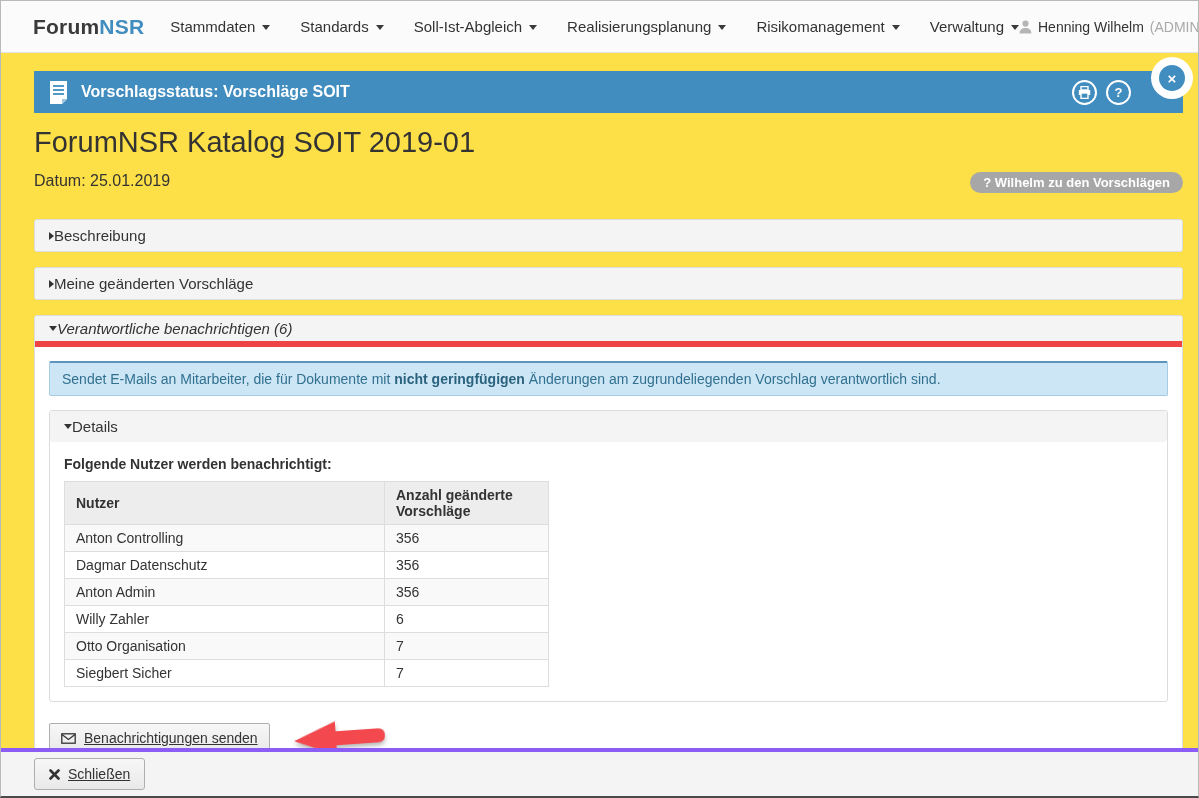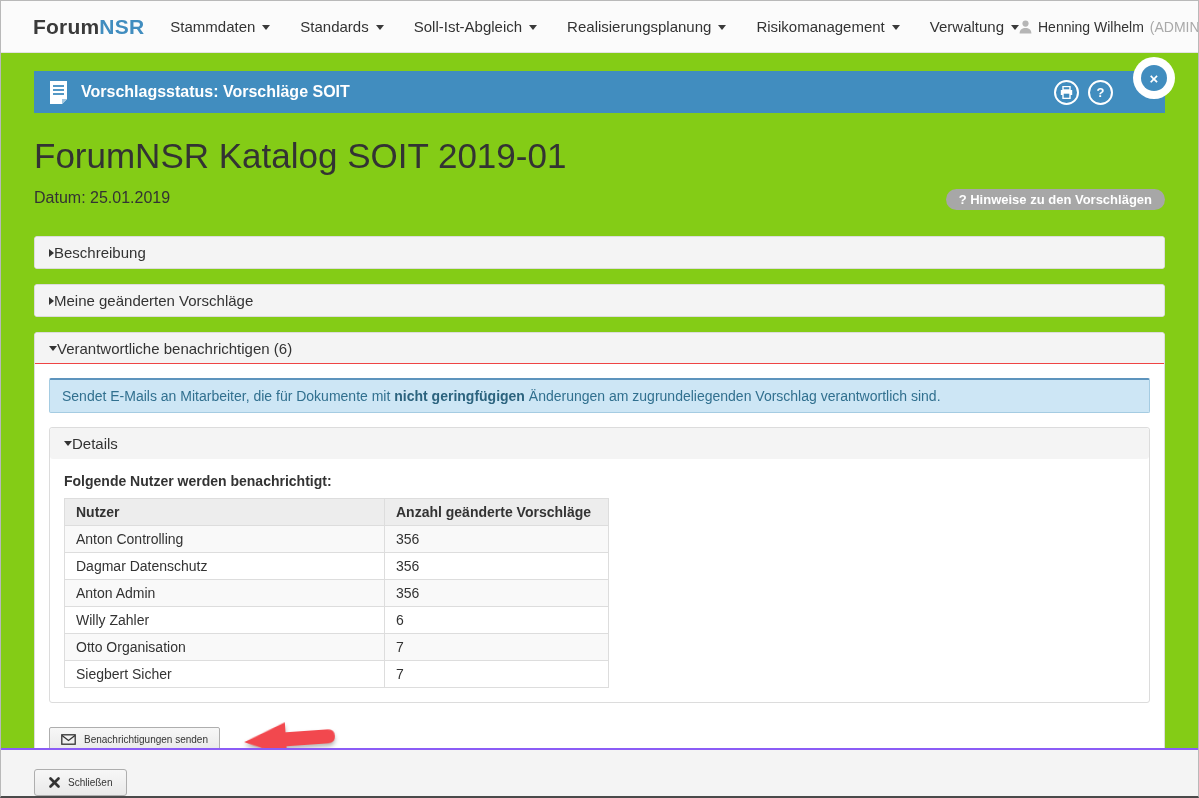--- a/index.html
+++ b/index.html
@@ -4,21 +4,21 @@
 <style>
   * { box-sizing: border-box; margin: 0; padding: 0; }
   html,body { background:#fff; }
   body { font-family: "Liberation Sans", sans-serif; color:#333; }
 
   .app {
     width: 1199px; height: 798px;
     border: 1px solid #b9b9b9;
     border-bottom: 2px solid #4a4a4a;
     display: flex; flex-direction: column;
-    background: #84cc16; overflow: hidden;
+    background: #fde047; overflow: hidden;
   }
 
   
   .navbar {
     height: 52px; flex: 0 0 52px;
     background: #fbfbfb;
     border-bottom: 1px solid #e2e2e2;
     display: flex; align-items: center;
     padding: 0 12px 0 32px;
   }
@@ -29,21 +29,21 @@
   .nav-item { display: flex; align-items: center; gap: 7px; font-size: 15px; color: #333; cursor: pointer; white-space: nowrap; }
   .caret-down {
     width: 0; height: 0; display: inline-block;
     border-left: 4px solid transparent; border-right: 4px solid transparent;
     border-top: 5px solid #3a3a3a; margin-top: 2px;
   }
   .nav-user { margin-left: auto; display: flex; align-items: center; gap: 6px; font-size: 14px; cursor: pointer; white-space: nowrap; }
   .nav-user .role { color: #a9a9a9; }
 
   
-  .content { flex: 1 1 auto; padding: 18px 33px 0 33px; overflow: hidden; }
+  .content { flex: 1 1 auto; padding: 18px 15px 0 33px; overflow: hidden; }
 
   .blue-bar {
     position: relative; height: 42px;
     background: #418dbf;
     display: flex; align-items: center;
     padding: 0 96px 0 15px; color: #fff;
   }
   .blue-bar-title { font-size: 16px; font-weight: bold; margin-left: 13px; }
   .blue-bar-actions { position: absolute; right: 52px; top: 0; height: 42px; display: flex; align-items: center; gap: 9px; }
   .circle-btn {
@@ -55,76 +55,77 @@
     position: absolute; top: -14px; right: -10px;
     width: 42px; height: 42px; border-radius: 50%; background: #fff;
     display: flex; align-items: center; justify-content: center;
   }
   .close-btn {
     width: 26px; height: 26px; border-radius: 50%;
     background: #418dbf; color: #fff; font-weight: bold; font-size: 15px; line-height: 1;
     display: flex; align-items: center; justify-content: center; cursor: pointer;
   }
 
-  .page-title { font-size: 35px; font-weight: 400; color: #333; margin-top: 23px; }
+  .page-title { font-size: 29px; font-weight: 400; color: #333; margin-top: 13px; }
 
   .date-row { margin-top: 13px; display: flex; justify-content: space-between; }
   .date-text { font-size: 16px; color: #333; }
   .hints-badge {
     background: #a7a7a7; color: #fff; font-size: 13px; font-weight: bold;
     border-radius: 12px; padding: 3px 13px; cursor: pointer; white-space: nowrap;
   }
 
   
   .acc { border: 1px solid #dcdcdc; border-radius: 3px; background: #fff; }
   .acc + .acc { margin-top: 15px; }
   .acc-first { margin-top: 26px; }
   .acc-header {
     height: 31px; background: #f4f4f4;
     display: flex; align-items: center; 
     padding: 0 14px; font-size: 15px; color: #333; cursor: pointer;
     border-radius: 3px;
   }
-  .acc.expanded > .acc-header { border-bottom: 1px solid #ef4444; border-radius: 3px 3px 0 0; }
+  .acc.expanded > .acc-header { border-bottom: 6px solid #ef4444; border-radius: 3px 3px 0 0; font-style: italic; }
   .tri-right { width:0; height:0; border-top:4px solid transparent; border-bottom:4px solid transparent; border-left:5px solid #333; }
   .tri-down  { width:0; height:0; border-left:4px solid transparent; border-right:4px solid transparent; border-top:5px solid #333; }
   .acc-body { padding: 14px; }
 
   .info-box {
     background: #cde6f5; border: 1px solid #a5cce2; border-top: 2px solid #5d94bd;
     border-radius: 2px; color: #31708f; font-size: 14px; padding: 8px 12px;
   }
   .info-box b { color: #2b637e; }
 
   .details-panel { margin-top: 14px; border: 1px solid #dcdcdc; border-radius: 3px; }
   .details-body { padding: 14px; }
   .details-intro { font-size: 14px; color: #333; margin-bottom: 9px; font-weight: bold; }
 
   table.users { border-collapse: collapse; font-size: 14px; }
   table.users th, table.users td { border: 1px solid #ddd; text-align: left; padding: 5px 11px; color: #333; }
   table.users th { background: #ededed; font-weight: bold; }
   table.users th:first-child, table.users td:first-child { width: 320px; }
-  table.users th:last-child, table.users td:last-child { width: 224px; }
+  table.users th:last-child, table.users td:last-child { width: 164px; }
   table.users tbody tr:nth-child(odd) { background: #f9f9f9; }
   table.users tbody tr:nth-child(even) { background: #fff; }
 
   .send-row { margin-top: 16px; display: flex; align-items: center; }
   .btn {
     display: inline-flex; align-items: center; gap: 8px;
     background: linear-gradient(#f7f7f7, #e9e9e9);
     border: 1px solid #aeaeae; border-radius: 2px;
-    font-size: 10px; color: #333; padding: 6px 11px; cursor: pointer;
+    font-size: 14px; color: #333; padding: 6px 11px; cursor: pointer;
     font-family: "Liberation Sans", sans-serif;
+    text-decoration: underline;
   }
   .arrow-red { margin-left: 22px; transform: rotate(-4deg); filter: drop-shadow(0 3px 2px rgba(0,0,0,0.28)); }
 
   
   .footer {
-    flex: 0 0 48px; background: #f4f4f4; border-top: 2px solid #8b5cf6;
-    display: flex; align-items: flex-end; padding: 0 33px;
+    flex: 0 0 48px; background: #f4f4f4; border-top: 4px solid #8b5cf6;
+    display: flex; align-items: center; padding: 0 33px;
   }
   .btn-close-footer { padding: 7px 14px; border-radius: 3px; }
 </style>
 </head>
 <body>
 
 <div class="app">
 
   <nav class="navbar">
     <div class="logo">
@@ -193,21 +194,21 @@
       </div>
       <div class="close-wrap">
         <span class="close-btn">×</span>
       </div>
     </div>
 
     <h1 class="page-title">ForumNSR Katalog SOIT 2019-01</h1>
 
     <div class="date-row">
       <span class="date-text">Datum: 25.01.2019</span>
-      <span class="hints-badge">? Hinweise zu den Vorschlägen</span>
+      <span class="hints-badge">? Wilhelm zu den Vorschlägen</span>
     </div>
 
     <div class="acc acc-first">
       <div class="acc-header">
         <span class="tri-right"></span>
         <span>Beschreibung</span>
       </div>
     </div>
 
     <div class="acc">

